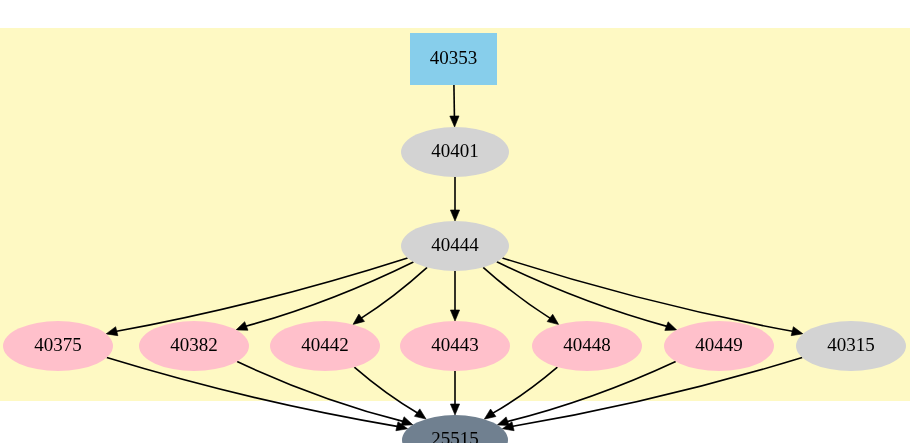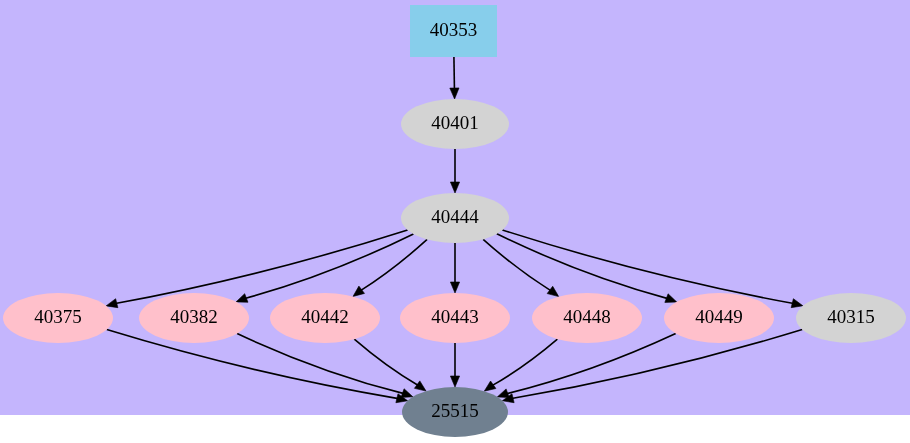--- a/index.html
+++ b/index.html
@@ -9,22 +9,23 @@
   }
   body {
     width: 910px;
     height: 443px;
     font-family: "Liberation Serif", "DejaVu Serif", serif;
     overflow: hidden;
   }
   #graph-canvas {
     position: relative;
     width: 910px;
-    height: 415px;
-    background: #c4b5fd;
+    height: 373px;
+    background: #fef9c3;
+    margin-top: 28px;
   }
   #graph-svg {
     position: absolute;
     left: 0;
     top: 0;
     width: 910px;
     height: 443px;
   }
   .node-label {
     font-family: "Liberation Serif", "DejaVu Serif", serif;

